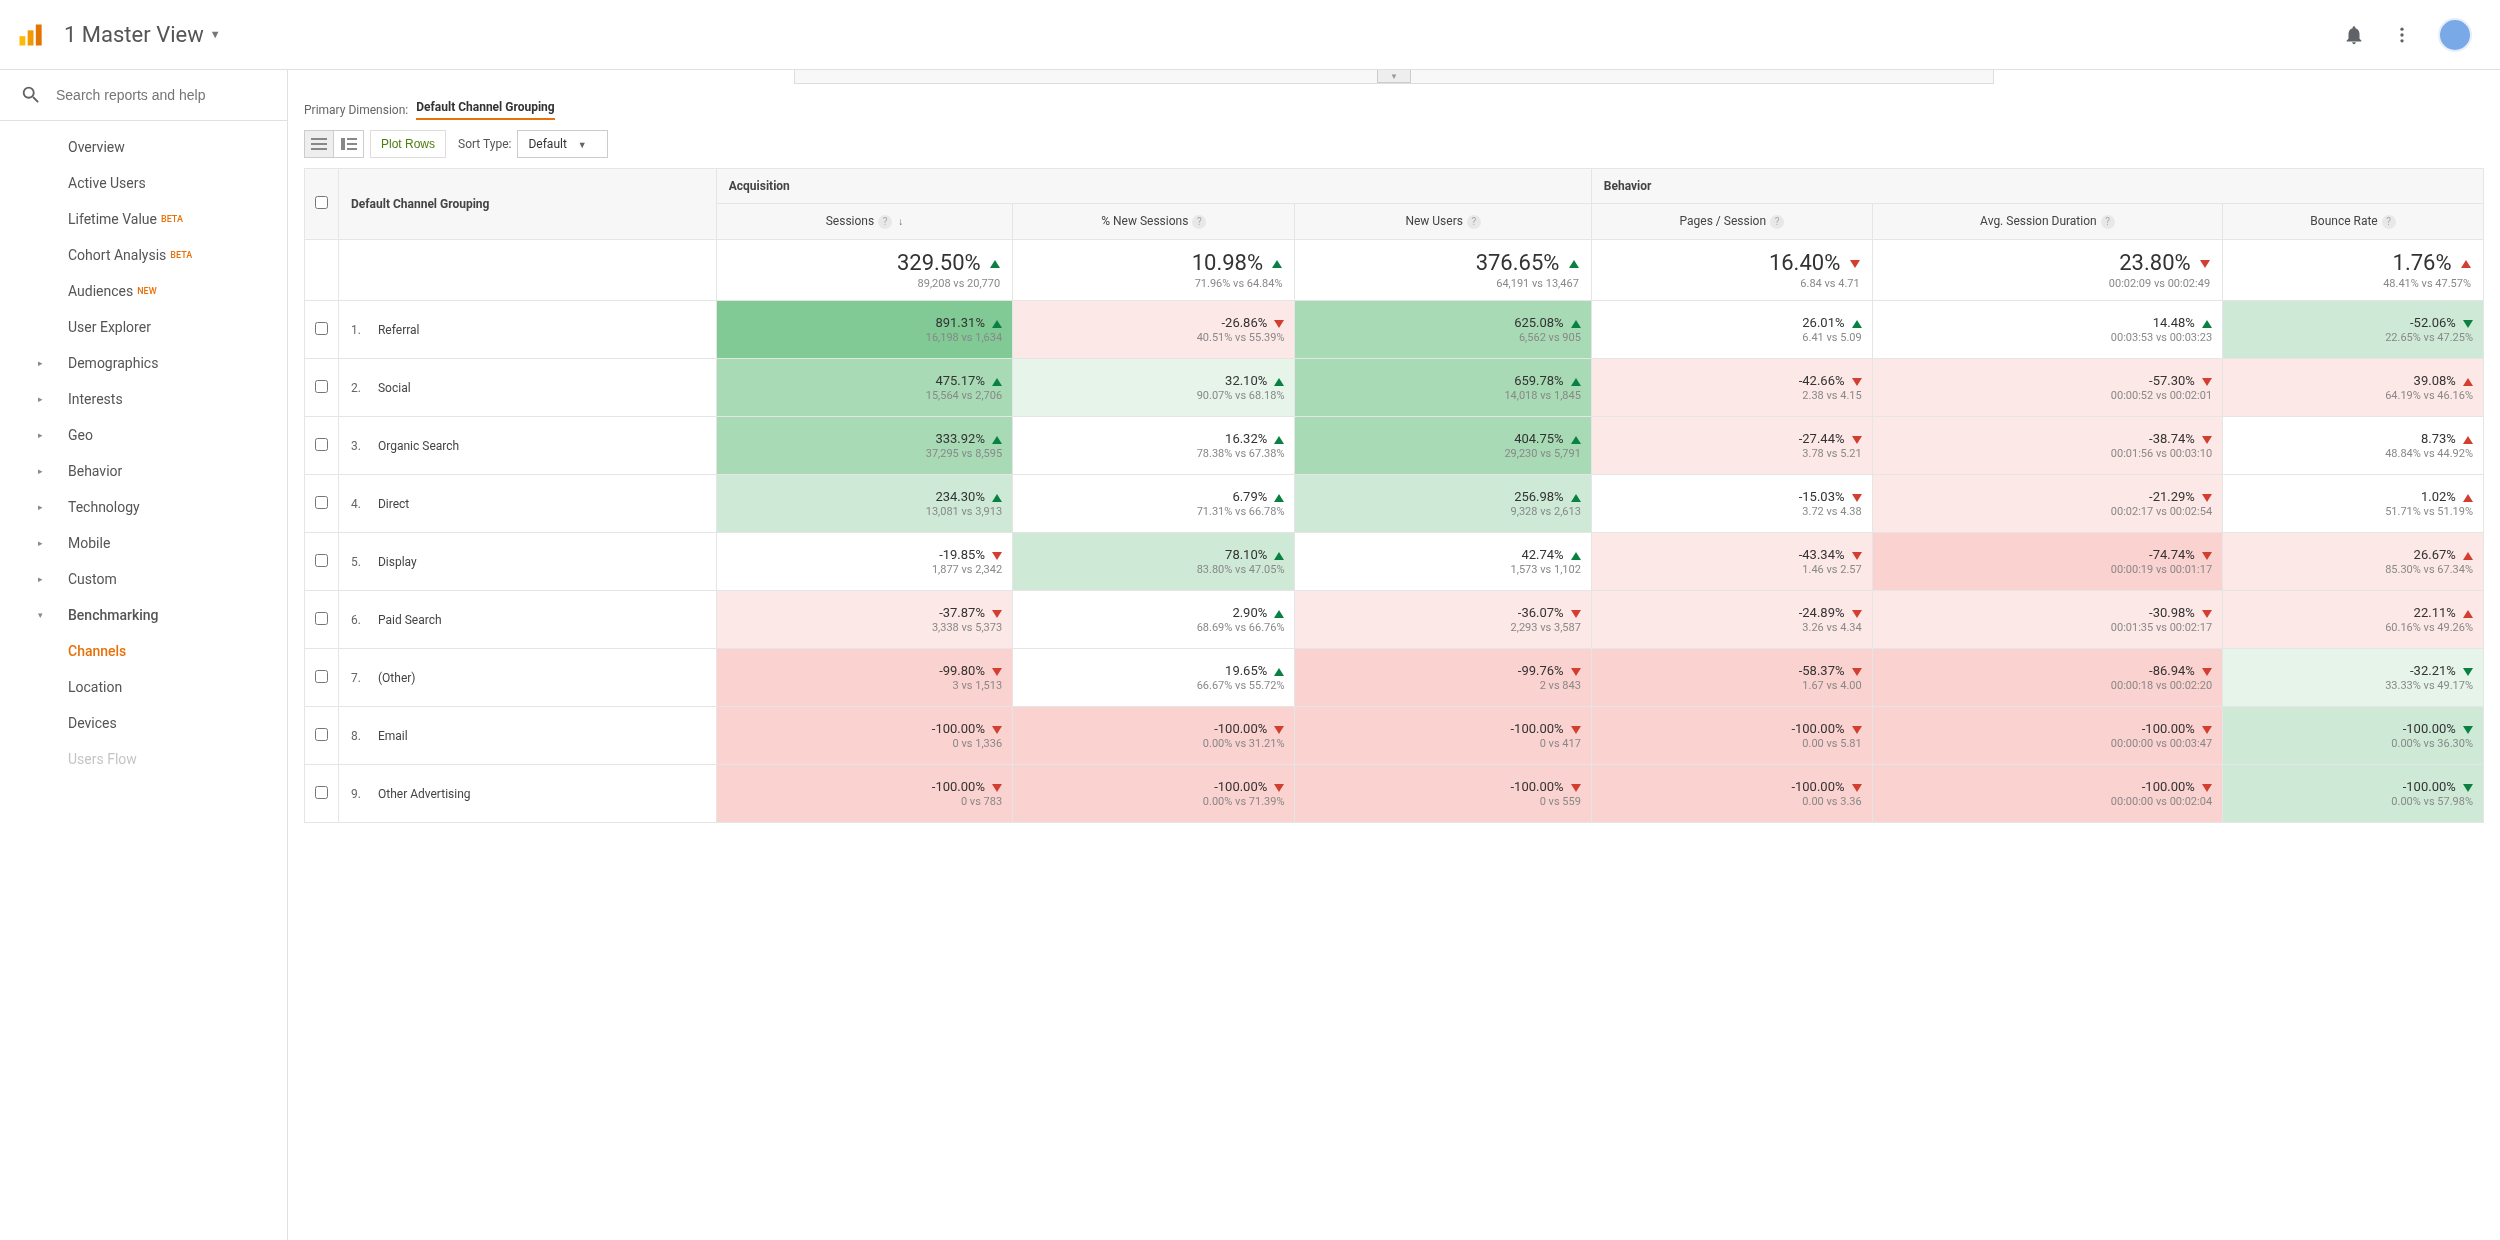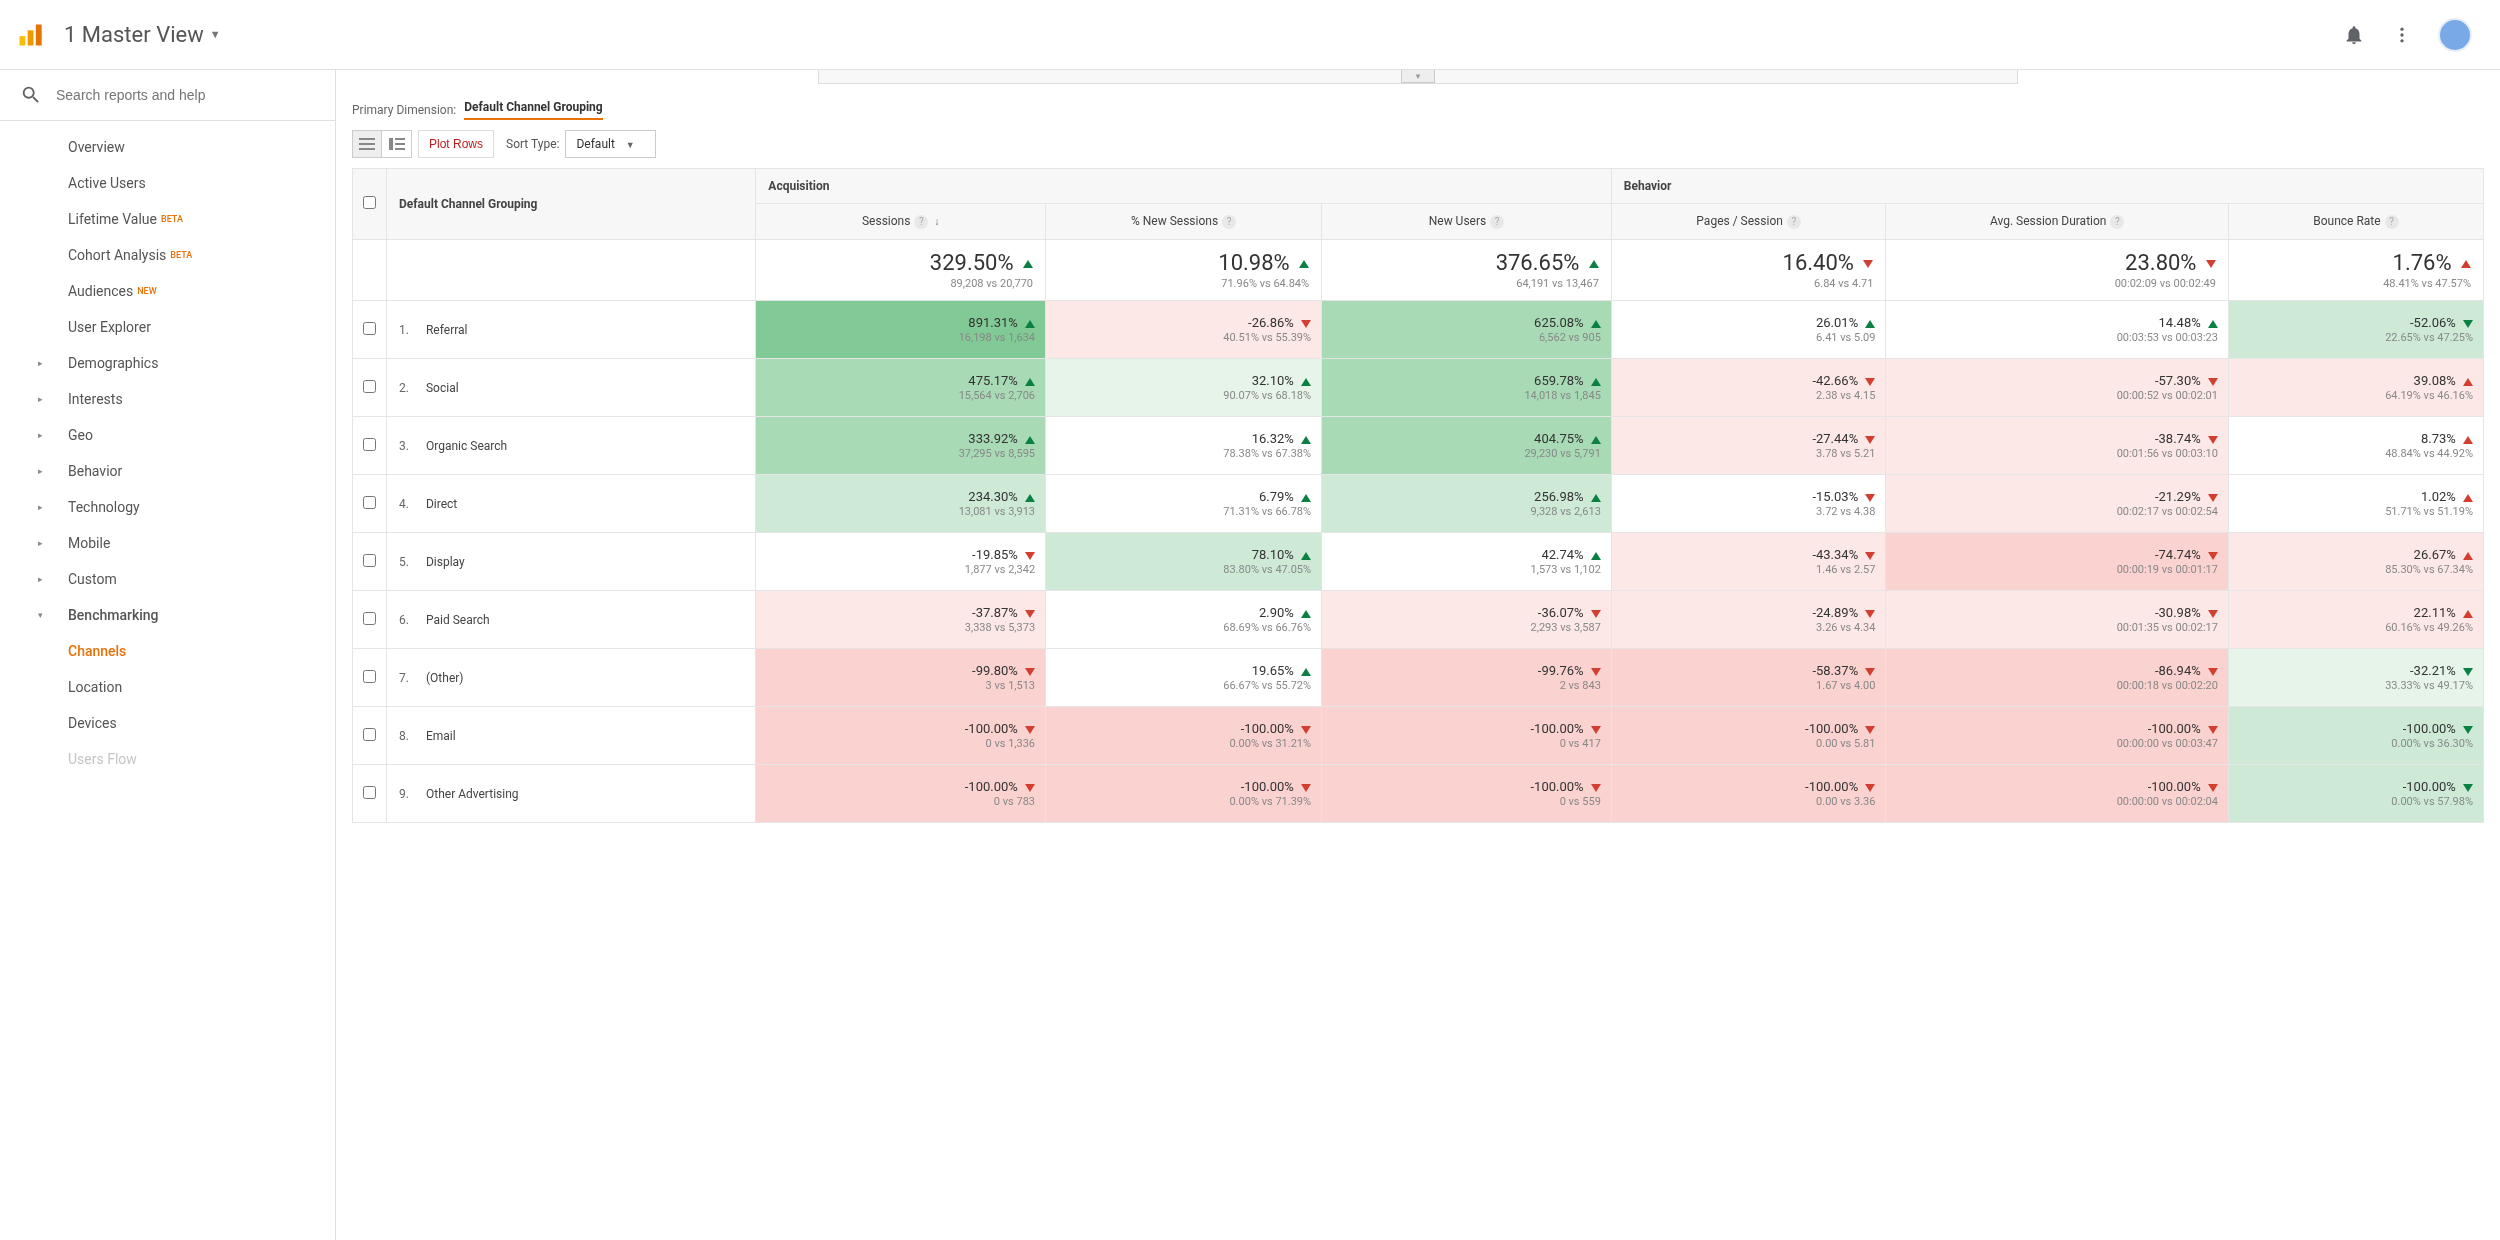--- a/index.html
+++ b/index.html
@@ -7,41 +7,41 @@
 .header { display: flex; align-items: center; padding: 8px 16px; border-bottom: 1px solid #e0e0e0; height: 70px; }
 .logo { width: 28px; height: 28px; margin-right: 20px; }
 .breadcrumb-block { display: flex; flex-direction: column; flex: 1; }
 .breadcrumb { font-size: 12px; color: #666; display: flex; align-items: center; gap: 4px; }
 .breadcrumb a { color: #666; text-decoration: none; }
 .view-title { font-size: 22px; font-weight: 400; color: #555; display: flex; align-items: center; gap: 6px; }
 .header-actions { display: flex; align-items: center; gap: 24px; margin-right: 12px; }
 .icon-btn { width: 24px; height: 24px; display: flex; align-items: center; justify-content: center; cursor: pointer; color: #5f6368; }
 .avatar { width: 34px; height: 34px; border-radius: 50%; background: #7aa9e8; border: 2px solid #e8eef9; }
 .container { display: flex; height: calc(100vh - 70px); }
-.sidebar { width: 336px; border-right: 1px solid #e0e0e0; overflow-y: auto; flex-shrink: 0; }
+.sidebar { width: 288px; border-right: 1px solid #e0e0e0; overflow-y: auto; flex-shrink: 0; }
 .search-row { display: flex; align-items: center; padding: 14px 20px; border-bottom: 1px solid #e0e0e0; gap: 14px; }
 .search-input { border: none; outline: none; font-size: 14px; flex: 1; color: #666; }
 .nav-list { list-style: none; padding: 8px 0; }
 .nav-item { display: flex; align-items: center; padding: 10px 20px 10px 68px; font-size: 14px; color: #555; cursor: pointer; }
 .nav-item.sub { padding-left: 38px; position: relative; }
 .nav-item-exp { padding-left: 58px; position: relative; }
 .nav-item-exp::before { content: '▸'; position: absolute; left: 38px; font-size: 9px; color: #888; }
 .nav-item.benchmarking::before { content: '▾'; position: absolute; left: 38px; font-size: 9px; color: #888; }
 .nav-item.active { color: #e8710a; font-weight: 500; }
 .badge { font-size: 9px; color: #e8710a; margin-left: 4px; vertical-align: super; font-weight: 500; }
 .main { flex: 1; overflow: auto; padding: 0 16px 16px; background: #fff; }
 .collapse-bar { height: 14px; background: #f8f8f8; border: 1px solid #ddd; border-top: none; margin: 0 auto 10px; position: relative; width: 1200px; }
 .collapse-handle { position: absolute; left: 50%; transform: translateX(-50%); width: 34px; height: 14px; background: #eee; border: 1px solid #ccc; display: flex; align-items: center; justify-content: center; font-size: 9px; color: #999; top: -1px; }
 .dim-row { display: flex; align-items: center; padding: 6px 0; font-size: 12px; color: #333; gap: 8px; }
 .dim-label { color: #666; }
 .dim-value { font-weight: 700; border-bottom: 2px solid #e8710a; padding-bottom: 4px; }
 .toolbar { display: flex; align-items: center; gap: 6px; padding: 4px 0 10px; }
 .seg-btn { width: 30px; height: 28px; border: 1px solid #ccc; background: #fff; display: flex; align-items: center; justify-content: center; cursor: pointer; }
 .seg-btn.active { background: #eee; }
-.plot-btn { border: 1px solid #ddd; padding: 6px 10px; font-size: 12px; color: #b91c1c; background: #fff; }
+.plot-btn { border: 1px solid #ddd; padding: 6px 10px; font-size: 12px; color: #4d7c0f; background: #fff; }
 .sort-label { font-size: 12px; color: #555; margin-left: 6px; }
 .sort-select { border: 1px solid #ccc; padding: 6px 20px 6px 10px; font-size: 12px; background: #fff; position: relative; }
 table { width: 100%; border-collapse: collapse; }
 th, td { border: 1px solid #e5e5e5; font-size: 12px; }
 th { background: #f7f7f7; font-weight: 400; color: #444; }
 .th-group { padding: 10px 12px; text-align: left; font-weight: 700; }
 .th-col { padding: 10px 8px; text-align: center; position: relative; }
 .th-col .help { display: inline-block; width: 14px; height: 14px; border-radius: 50%; background: #e8e8e8; color: #aaa; font-size: 10px; line-height: 14px; margin-left: 4px; }
 .th-dim { padding: 16px 12px; text-align: left; font-weight: 700; }
 .sort-arrow { font-size: 10px; color: #666; margin-left: 6px; }

